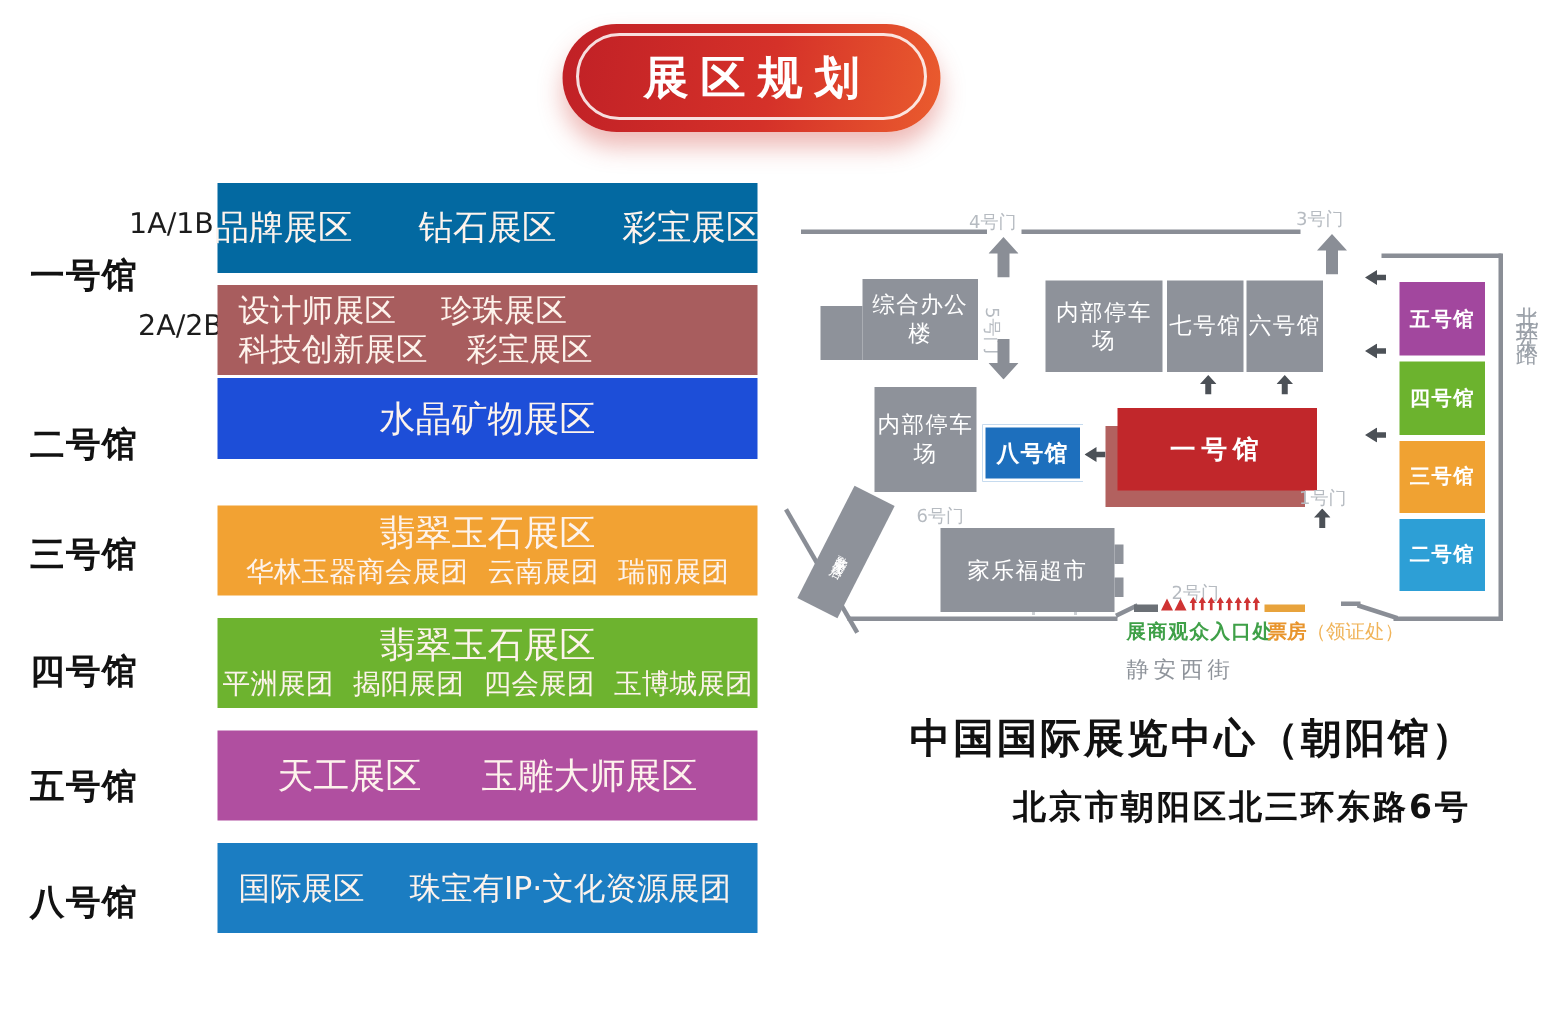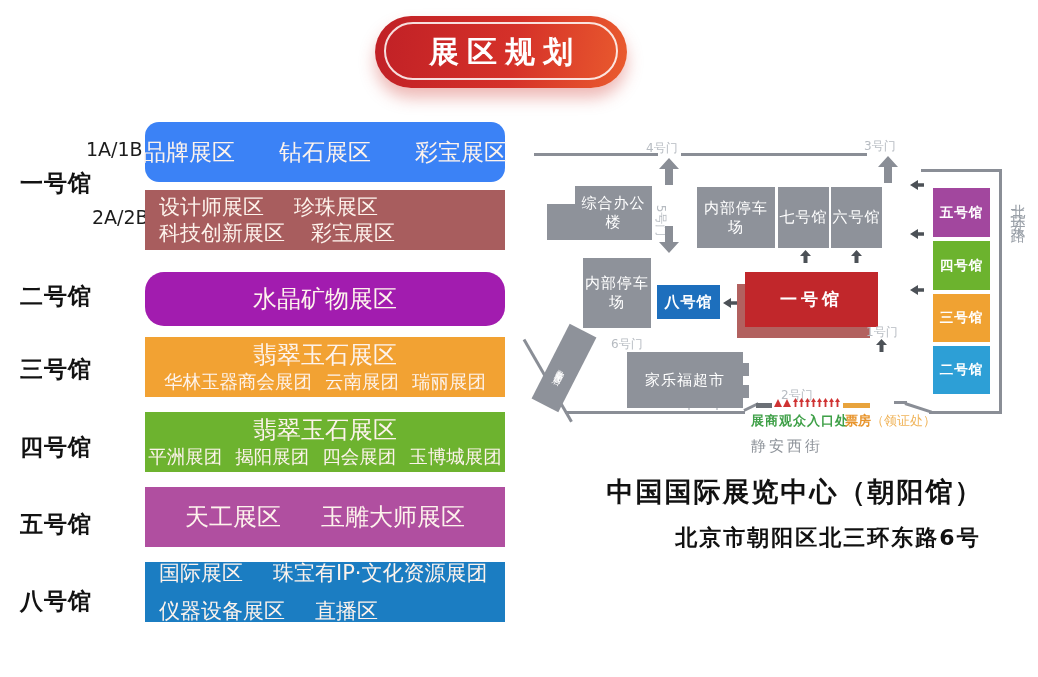--- a/index.html
+++ b/index.html
@@ -66,40 +66,40 @@
   <div class="hall-label" style="top:168px">一号馆</div>
   <div class="hall-label" style="top:281px">二号馆</div>
   <div class="hall-label" style="top:354px">三号馆</div>
   <div class="hall-label" style="top:432px">四号馆</div>
   <div class="hall-label" style="top:509px">五号馆</div>
   <div class="hall-label" style="top:586px">八号馆</div>
 
   <div class="tag" style="left:86px;top:138px">1A/1B</div>
   <div class="tag" style="left:92px;top:206px">2A/2B</div>
 
-  <div class="bar" style="top: 122px; height: 60px; background: #3b82f6; border-radius: 14px;">
+  <div class="bar" style="top: 122px; height: 60px; background: #0369a1;">
     <div class="ln fs23 g44">
       <span>品牌展区</span>
       <span>钻石展区</span>
       <span>彩宝展区</span>
     </div>
   </div>
 
   <div class="bar" style="top: 190px; height: 60px; background: rgb(168, 93, 94);">
     <div class="ln left fs21 g30">
       <span>设计师展区</span>
       <span>珍珠展区</span>
     </div>
     <div class="ln left fs21 g26">
       <span>科技创新展区</span>
       <span>彩宝展区</span>
     </div>
   </div>
 
-  <div class="bar" style="top: 272px; height: 54px; background: #a21caf; border-radius: 19px;">
+  <div class="bar" style="top: 252px; height: 54px; background: #1d4ed8;">
     <div class="ln fs24">
       <span>水晶矿物展区</span>
     </div>
   </div>
 
   <div class="bar" style="top: 337px; height: 60px; background: rgb(242, 162, 51);">
     <div class="ln fs24">
       <span>翡翠玉石展区</span>
     </div>
     <div class="ln fs19 g14">
@@ -125,24 +125,20 @@
     <div class="ln fs24 g40">
       <span>天工展区</span>
       <span>玉雕大师展区</span>
     </div>
   </div>
 
   <div class="bar" style="top: 562px; height: 60px; background: rgb(27, 125, 194); gap: 11px;">
     <div class="ln left fs21 g30">
       <span>国际展区</span>
       <span>珠宝有IP·文化资源展团</span>
-    </div>
-    <div class="ln left fs21 g30">
-      <span>仪器设备展区</span>
-      <span>直播区</span>
     </div>
   </div>
 
   <div class="bline" style="left:534px;top:153px;width:124px"></div>
   <div class="bline" style="left:681px;top:153px;width:186px"></div>
   <div class="bline" style="left:921px;top:169px;width:80px"></div>
   <div class="vline" style="left:999px;top:169px;height:245px"></div>
   <div class="bline" style="left:929px;top:411px;width:72px"></div>
   <div class="bline" style="left:905px;top:402px;width:28px;transform:rotate(18deg);transform-origin:left center"></div>
   <div class="bline" style="left:894px;top:401px;width:13px"></div>

